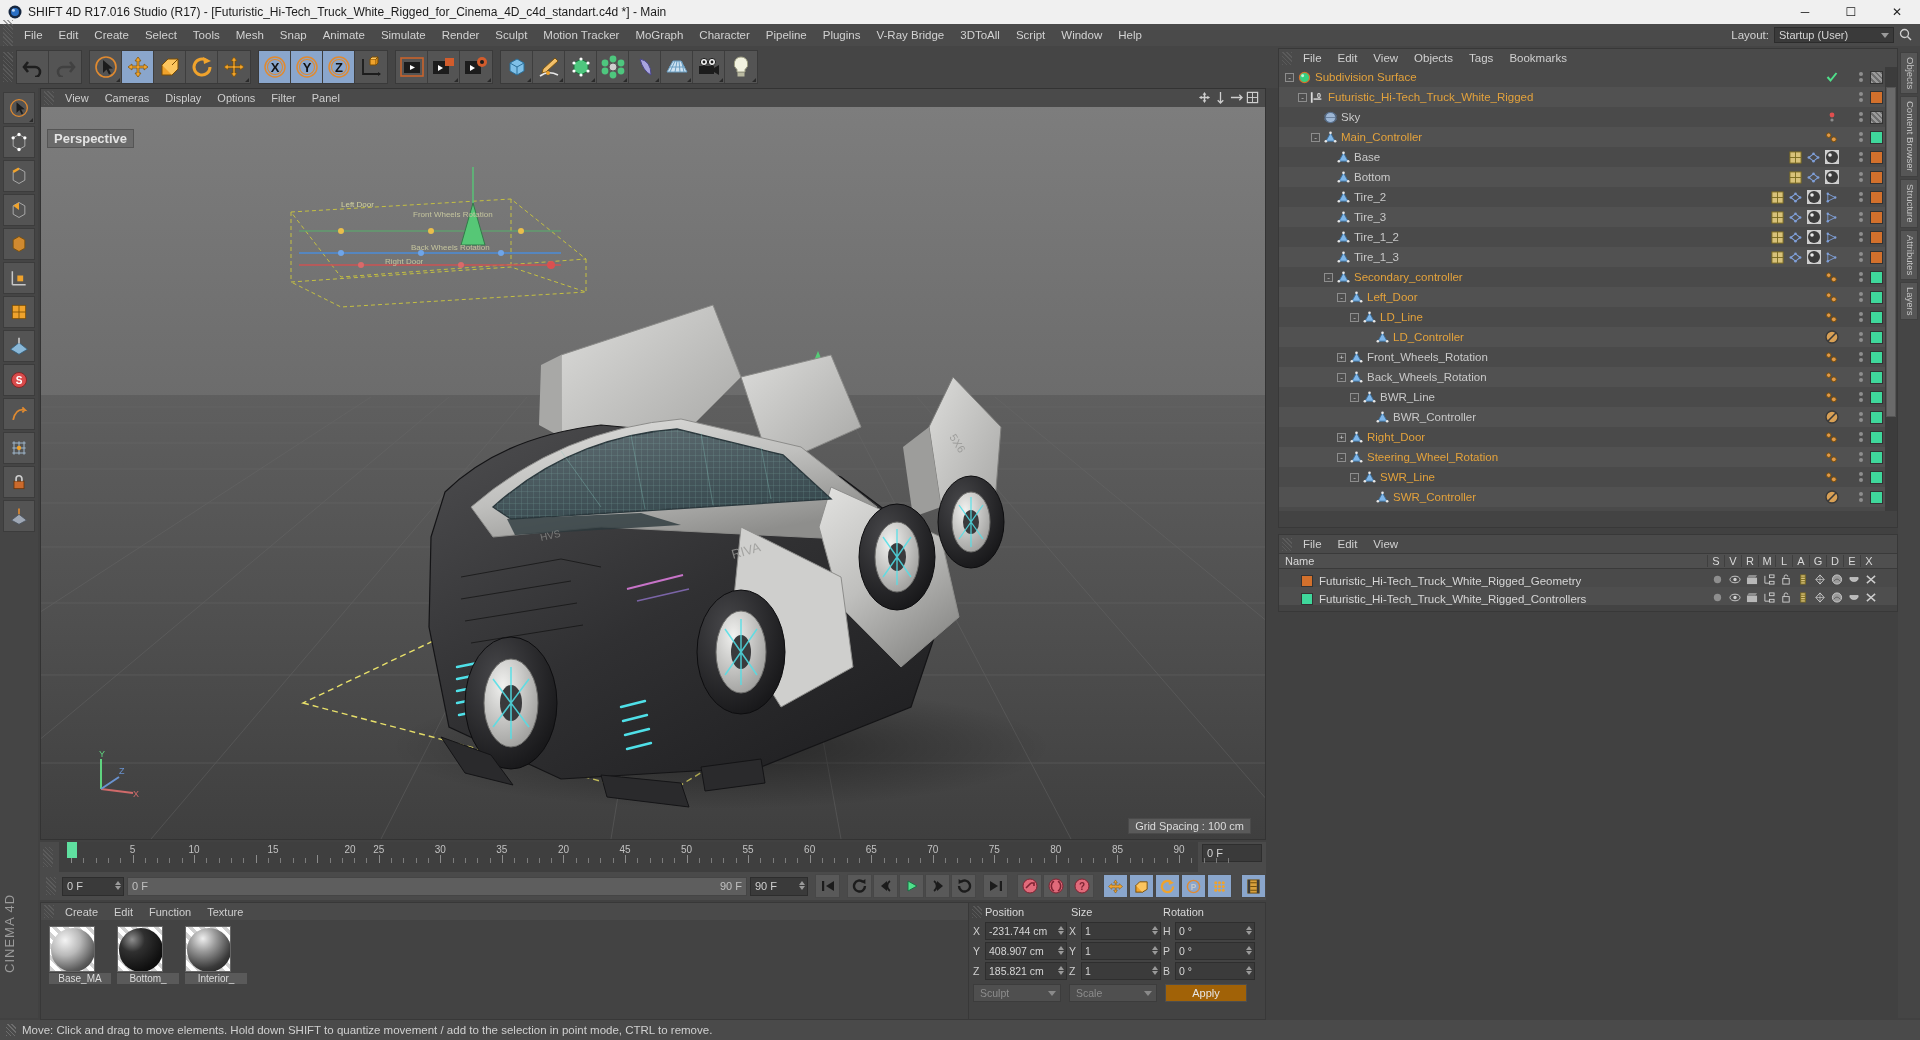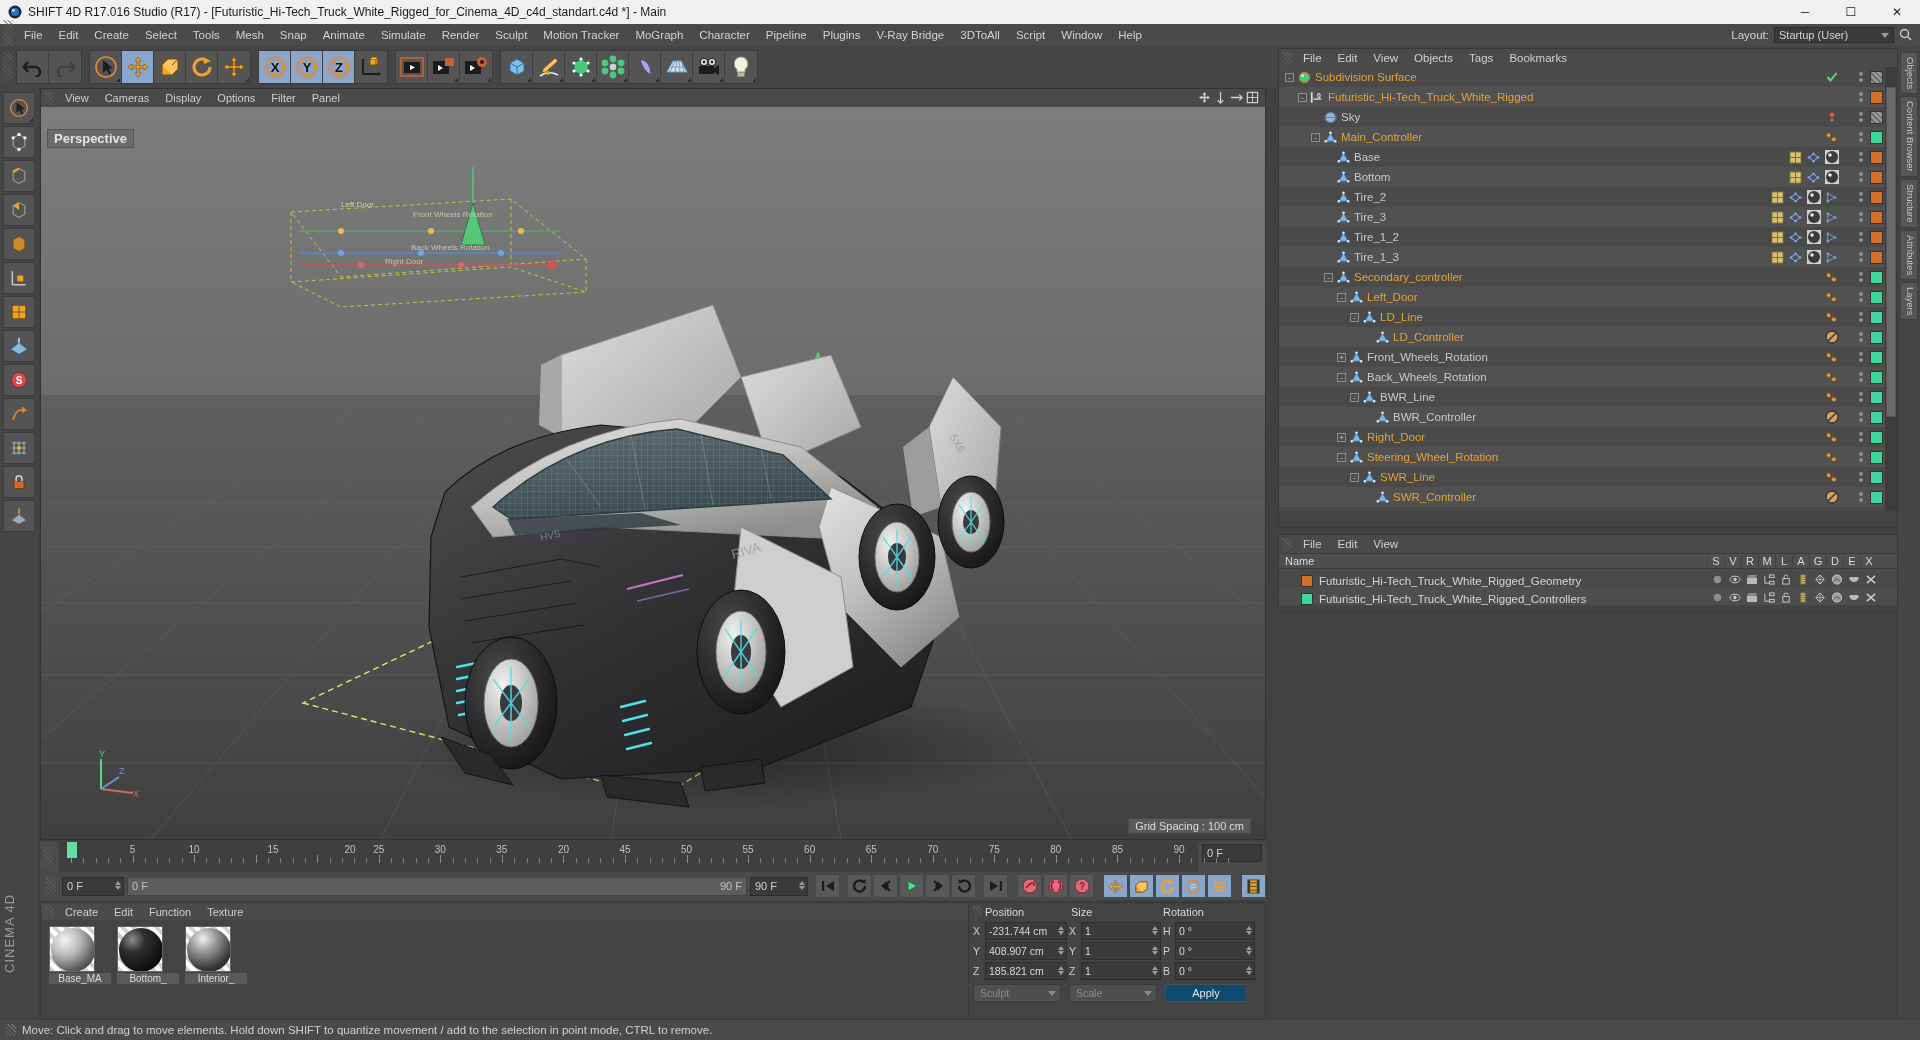--- a/index.html
+++ b/index.html
@@ -110,21 +110,21 @@
   #coordhead{ height:17px; display:flex; align-items:center; font-size:11px; color:#d8d8d8;}
   .crow{ display:flex; align-items:center; height:19px; margin:1px 0 1px 4px; gap:2px;}
   .caxis{ width:10px; font-size:10.5px; color:#cfcfcf; }
   .cfield{ height:18px; background:#3b3b3b; border:1px solid #2e2e2e; font-size:10.5px; color:#d6d6d6;
      display:flex; align-items:center; padding:0 3px; position:relative;}
   .cfield.w1{ width:82px;} .cfield.w2{ width:80px;} .cfield.w3{ width:80px;}
   .csel{ height:18px; background:#4f4f4f; border:1px solid #3c3c3c; font-size:10.5px; color:#8d8d8d;
      display:flex; align-items:center; padding-left:6px; position:relative;}
   .csel .caret{ position:absolute; right:4px; top:6px; border-left:4px solid transparent;
      border-right:4px solid transparent; border-top:5px solid #8a8a8a;}
-  #applybtn{ height:18px; background:#0c4a6e; border:1px solid #4e4e4e; color:#e6e6e6; font-size:11px;
+  #applybtn{ height:18px; background:#a16207; border:1px solid #4e4e4e; color:#e6e6e6; font-size:11px;
      display:flex; align-items:center; justify-content:center; width:82px;}
 
   
   #objmgr{ position:absolute; left:1278px; top:48px; width:620px; height:480px; background:#434343;
      border:1px solid #383838;}
   #objmenu{ height:18px; background:#4a4a4a; display:flex; align-items:center; font-size:11.5px; color:#d0d0d0;}
   #objmenu .om{ padding:0 8px;}
   #objtree{ position:relative; height:444px; overflow:hidden; background:#4d4d4d;}
   .orow{ height:20px; display:flex; align-items:center; position:relative; font-size:11.5px;}
   .orow:nth-child(odd){ background:#4a4a4a;} .orow:nth-child(even){ background:#515151;}

